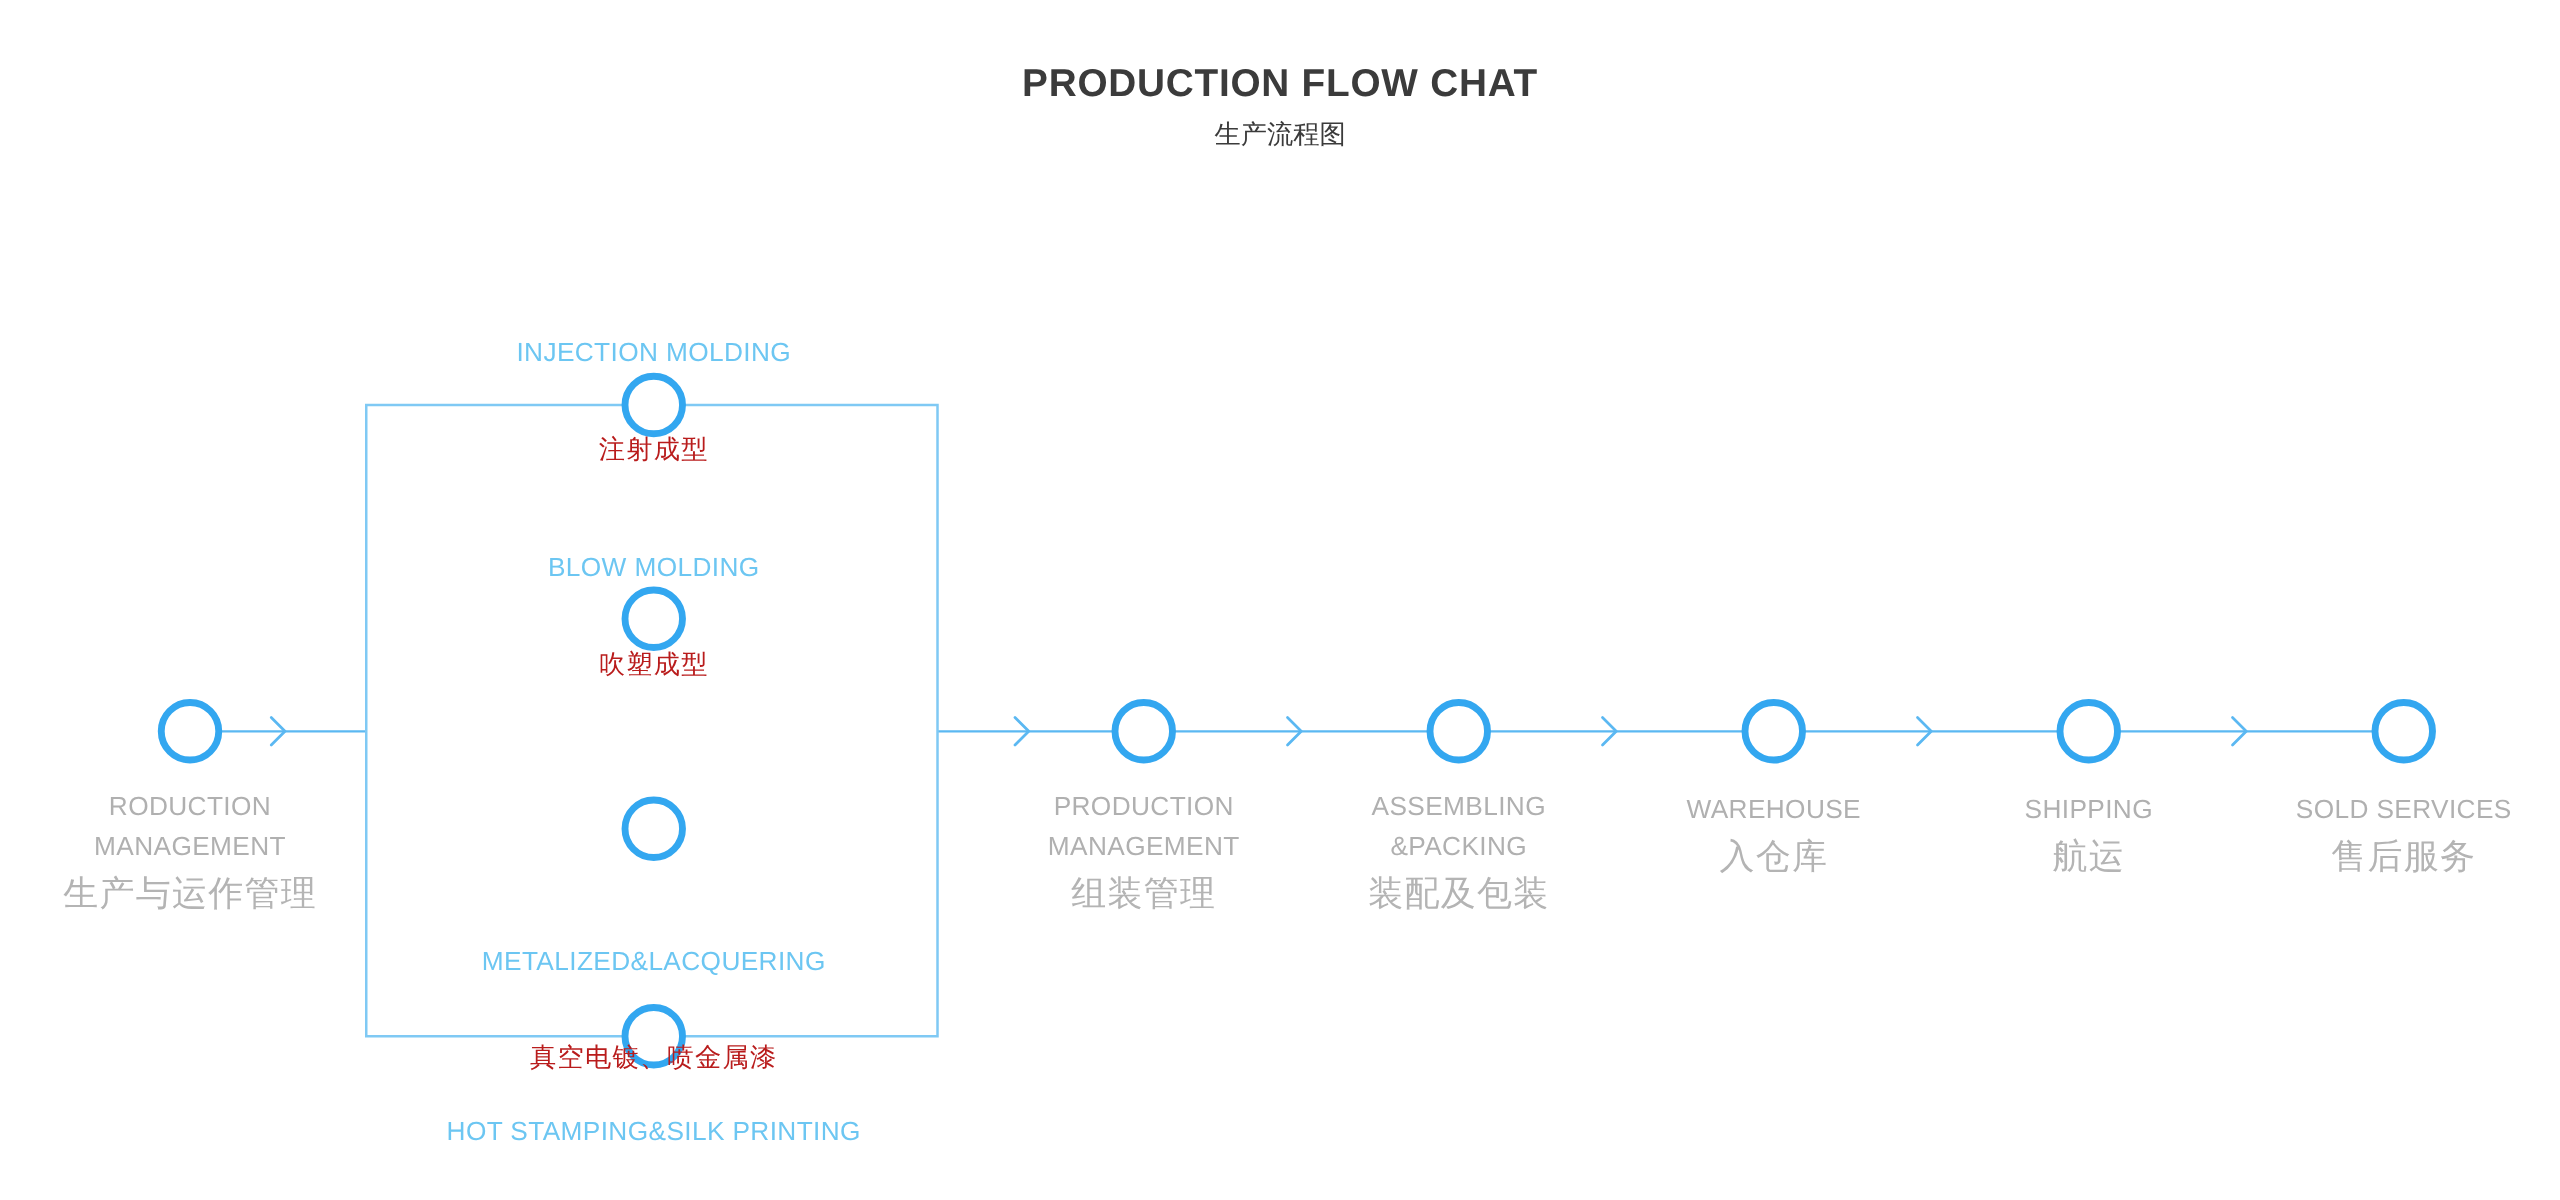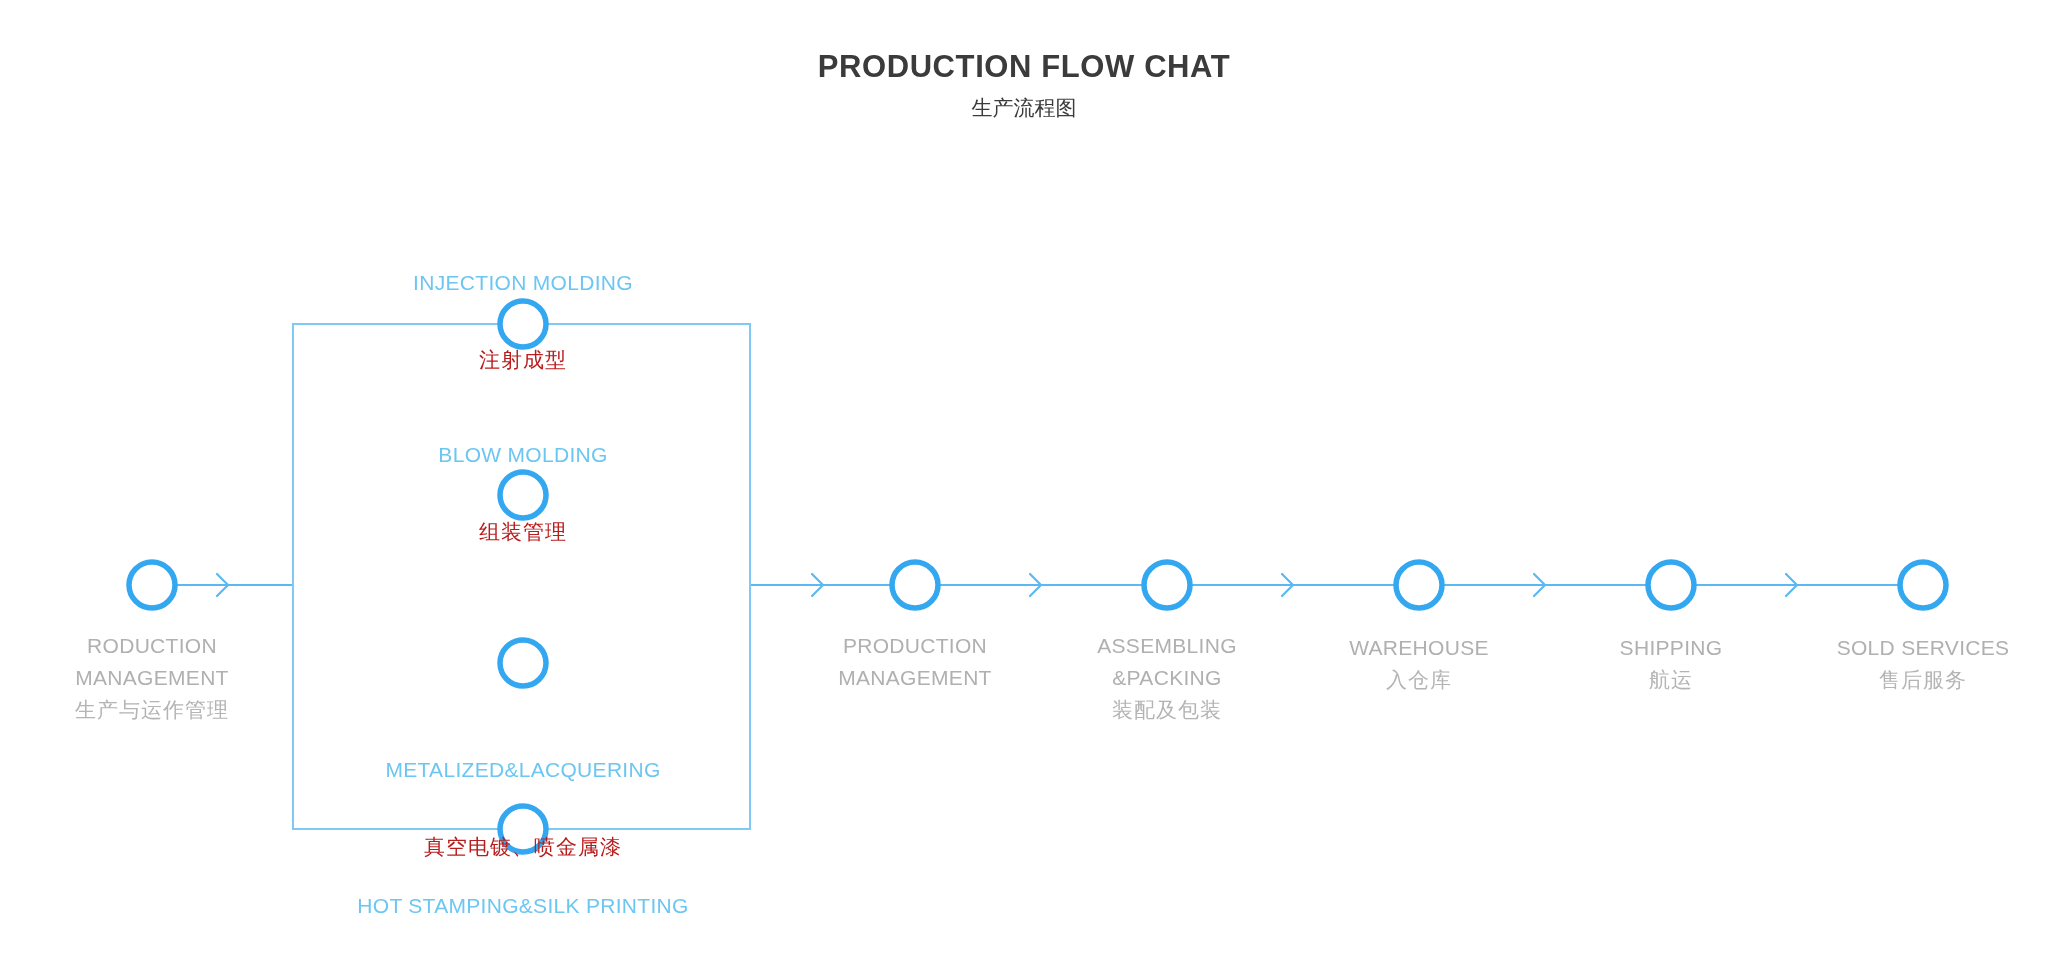--- a/index.html
+++ b/index.html
@@ -27,21 +27,21 @@
   
   #wires{position:absolute;left:0;top:0;width:2048px;height:960px;}
 
   
   .label{
     position:absolute;text-align:center;line-height:1.52;
     white-space:nowrap;pointer-events:auto;
   }
   .label .ln{display:block;}
   .label.gray .ln{color:#b0b0b0;font-size:21px;letter-spacing:.3px;}
-  .label.gray .ln.cn{color:#b4b4b4;font-size:21px;letter-spacing:1px;}
+  .label.gray .ln.cn{color:#b4b4b4;font-size:28px;letter-spacing:1px;}
   .label.blue .ln{color:#6cc6f2;font-size:21px;letter-spacing:.3px;margin-top:45px;}
   .label.blue .ln.cn{color:#b91c1c;font-size:21px;letter-spacing:1px;}
 </style>
 </head>
 <body>
 
 <div id="stage">
 
   <div class="title-wrap">
     <div class="title-main">PRODUCTION FLOW CHAT</div>
@@ -96,20 +96,21 @@
 
   <div id="labels">
       <div class="label gray" style="left: -148px; top: 630px; width: 600px;">
         <span class="ln">RODUCTION</span>
         <span class="ln">MANAGEMENT</span>
         <span class="ln cn">生产与运作管理</span>
       </div>
       <div class="label gray" style="left: 615px; top: 630px; width: 600px;">
         <span class="ln">PRODUCTION</span>
         <span class="ln">MANAGEMENT</span>
+        <span class="ln cn">组装管理</span>
       </div>
       <div class="label gray" style="left: 867px; top: 630px; width: 600px;">
         <span class="ln">ASSEMBLING</span>
         <span class="ln">&amp;PACKING</span>
         <span class="ln cn">装配及包装</span>
       </div>
       <div class="label gray" style="left: 1119px; top: 632px; width: 600px;">
         <span class="ln">WAREHOUSE</span>
         <span class="ln cn">入仓库</span>
       </div>
@@ -120,21 +121,21 @@
       <div class="label gray" style="left: 1623px; top: 632px; width: 600px;">
         <span class="ln">SOLD SERVICES</span>
         <span class="ln cn">售后服务</span>
       </div>
       <div class="label blue" style="left: 223px; top: 222px; width: 600px;">
         <span class="ln">INJECTION MOLDING</span>
         <span class="ln cn">注射成型</span>
       </div>
       <div class="label blue" style="left: 223px; top: 394px; width: 600px;">
         <span class="ln">BLOW MOLDING</span>
-        <span class="ln cn">组装管理</span>
+        <span class="ln cn">吹塑成型</span>
       </div>
       <div class="label blue" style="left: 223px; top: 709px; width: 600px;">
         <span class="ln">METALIZED&amp;LACQUERING</span>
         <span class="ln cn">真空电镀、喷金属漆</span>
       </div>
       <div class="label blue" style="left: 223px; top: 845px; width: 600px;">
         <span class="ln">HOT STAMPING&amp;SILK PRINTING</span>
         <span class="ln cn">烫印与丝印</span>
       </div>
     </div>

